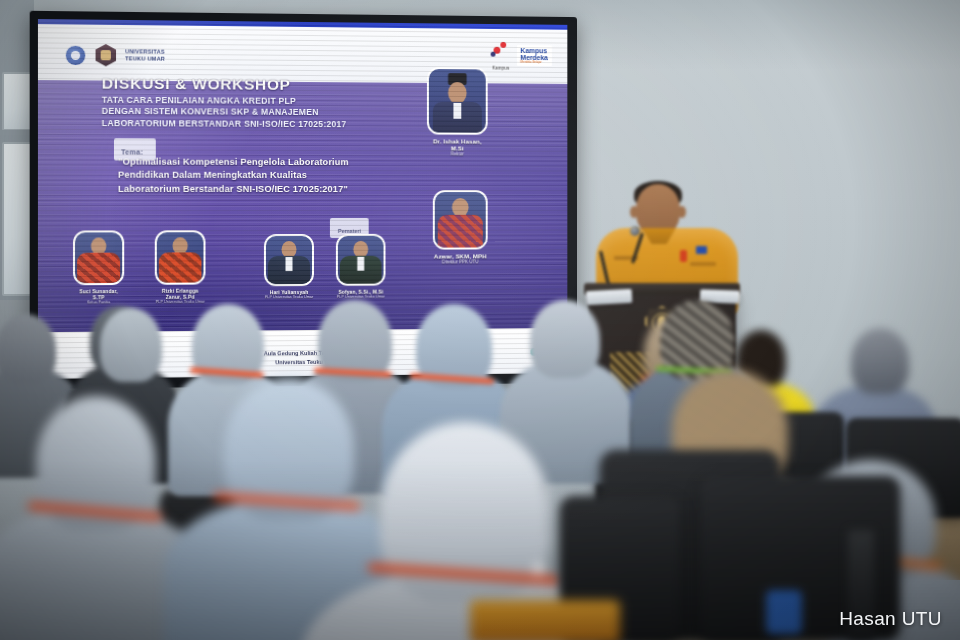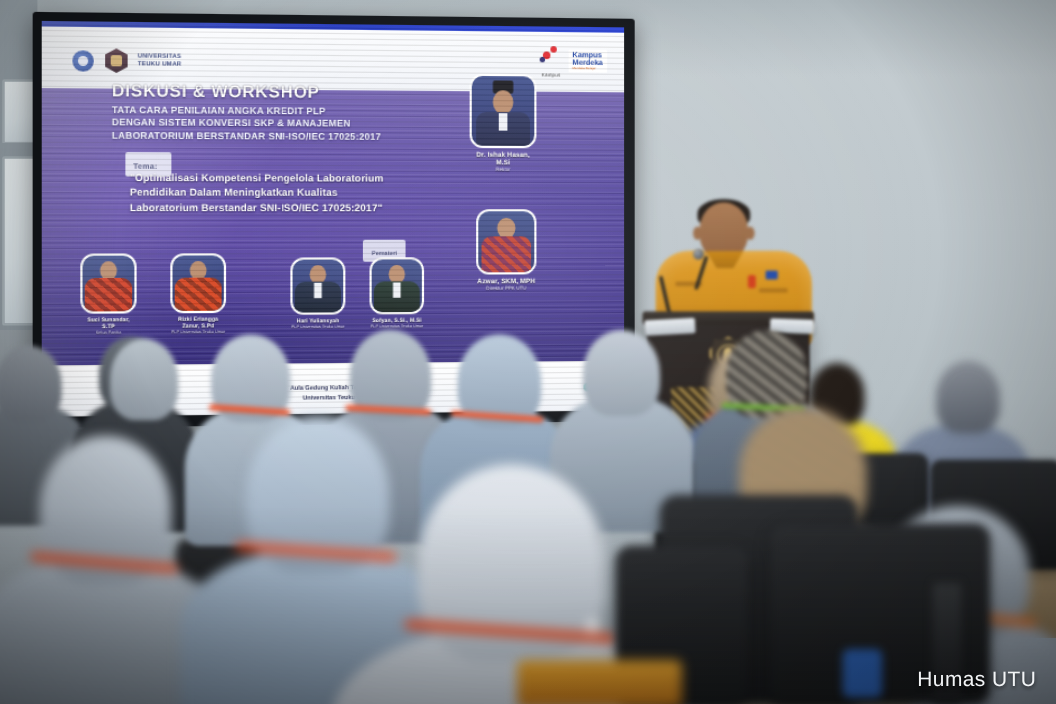--- a/index.html
+++ b/index.html
@@ -480,14 +480,14 @@
     <div class="chair blur-c" style="left:700px;top:176px;width:200px;height:164px;border-radius:14px;"></div>
     <div class="chair-arm blur-c" style="left:848px;top:230px;width:26px;height:110px;"></div>
     <div class="chair blur-c" style="left:560px;top:196px;width:120px;height:144px;border-radius:14px;"></div>
     <div class="chair-orange blur-d" style="left:470px;top:300px;width:150px;height:44px;background:linear-gradient(180deg,#e0a12e,#b06a16);"></div>
     <div style="position:absolute;left:766px;top:290px;width:36px;height:44px;background:#2b5fb0;border-radius:6px;filter:blur(4px);"></div>
   </div>
 
   <div class="depth-dark"></div>
   <div class="wall-vignette"></div>
 
-  <div class="watermark">Humas UTU</div>
+  <div class="watermark">Hasan UTU</div>
 </div>
 
 </body></html>

